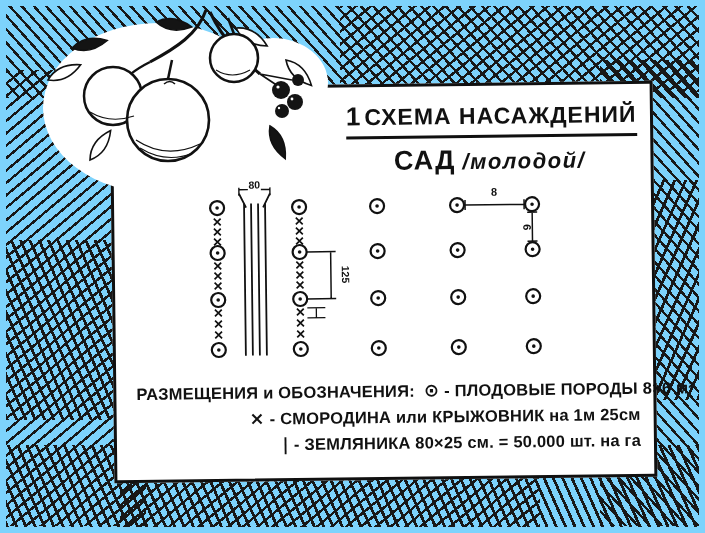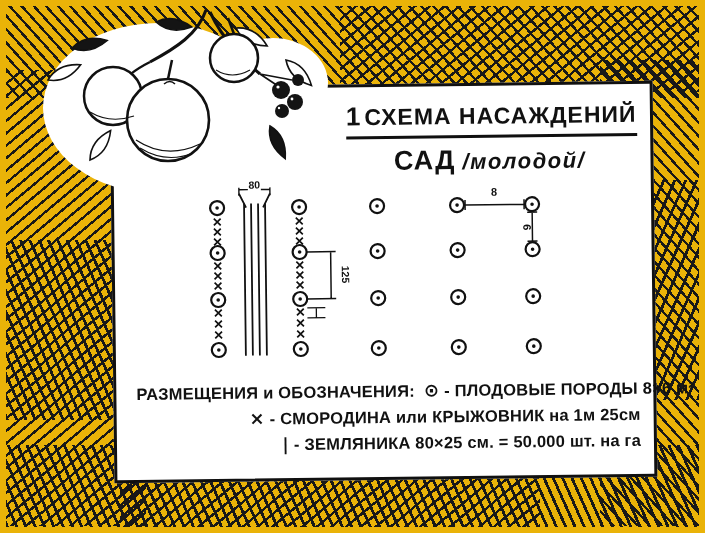--- a/index.html
+++ b/index.html
@@ -1,17 +1,17 @@
 <!DOCTYPE html>
 <html><head>
 <meta charset="utf-8">
 <style>
   html,body{margin:0;padding:0;background:#fff;}
   .scene{
-    position:relative;width:705px;height:533px;background:#eab308;overflow:hidden;
+    position:relative;width:705px;height:533px;background:#7dd3fc;overflow:hidden;
     font-family:"Liberation Sans",sans-serif;color:#111;
   }
   .hatch{position:absolute;z-index:1;}
   .hA{background:repeating-linear-gradient(48deg,#181818 0 2.4px,transparent 2.4px 9px);}
   .hB{background:repeating-linear-gradient(-40deg,#181818 0 2.4px,transparent 2.4px 9.5px);}
   .hC{background:repeating-linear-gradient(66deg,#181818 0 2.8px,transparent 2.8px 8.5px);}
   .hD{background:repeating-linear-gradient(-66deg,#181818 0 2.8px,transparent 2.8px 10px);}
 
   .card{
     position:absolute;left:112px;top:84px;width:537px;height:390px;

